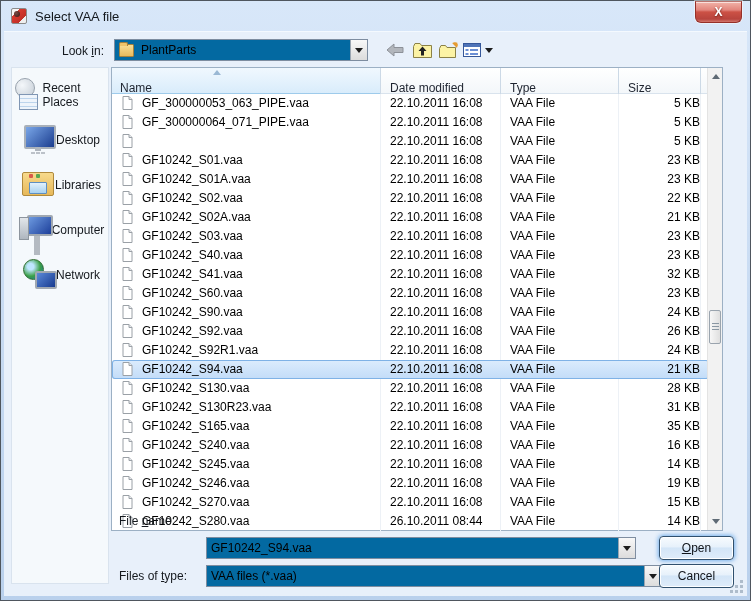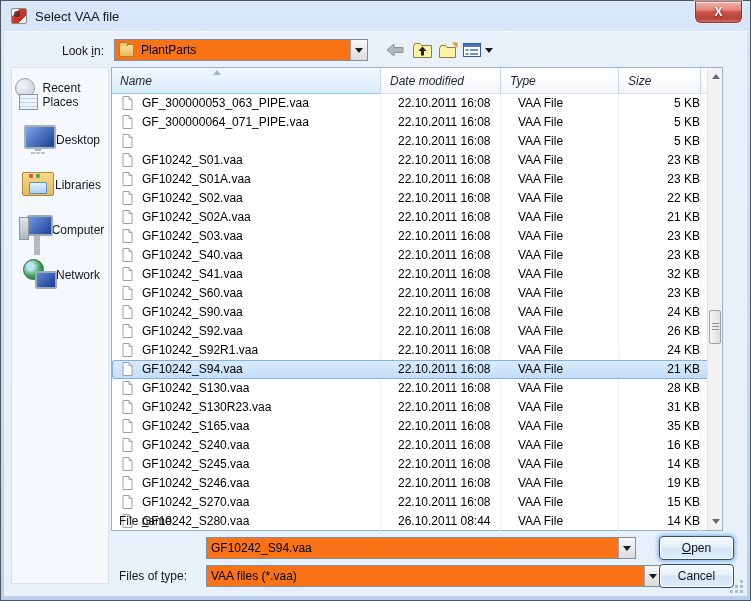--- a/index.html
+++ b/index.html
@@ -19,21 +19,21 @@
     box-shadow:0 0 0 1px rgba(255,255,255,.45), inset 0 1px 0 rgba(255,255,255,.6);
     color:#fff; font-size:12px; font-weight:bold; display:flex; align-items:center; justify-content:center;
     text-shadow:0 1px 2px #6e1d17; cursor:default; }
   
   .client{ position:absolute; left:3px; top:30px; right:3px; bottom:4px; background:#e8f0fa;
     box-shadow:inset 0 1px 0 #f4f9fe; }
   .u{ text-decoration:underline; }
   .label{ font-size:12px; color:#15191e; }
   
   .lookin-label{ position:absolute; left:0; top:13px; width:100px; text-align:right; }
-  .combo{ position:absolute; background:#f97316; border:1px solid #7e8da0; display:flex; align-items:center; font-size:12px; }
+  .combo{ position:absolute; background:#0369a1; border:1px solid #7e8da0; display:flex; align-items:center; font-size:12px; }
   .combo-lookin{ left:110px; top:8px; width:254px; height:22px; }
   .combo .val{ flex:1; padding-left:4px; white-space:nowrap; overflow:hidden; }
   .combo .drop{ width:17px; align-self:stretch; border-left:1px solid #9aa5b1;
     background:linear-gradient(#f8f8f8,#dcdcdc); display:flex; align-items:center; justify-content:center; }
   .tri-down{ width:0; height:0; border-left:4px solid transparent; border-right:4px solid transparent; border-top:5px solid #1c1c1c; }
   .folder16{ width:15px; height:13px; margin:0 3px 0 4px; position:relative;
     background:linear-gradient(#f8df96,#e7ba5d); border:1px solid #a5823c; border-radius:1px; }
   .folder16::before{ content:""; position:absolute; left:-1px; top:-3px; width:7px; height:3px;
     background:#eec46a; border:1px solid #a5823c; border-bottom:none; border-radius:2px 2px 0 0; }
   .tool-btn{ position:absolute; top:8px; width:24px; height:22px; display:flex; align-items:center; justify-content:center; }
@@ -65,31 +65,31 @@
   .ic-network::before{ content:""; position:absolute; left:3px; top:3px; width:19px; height:19px; border-radius:50%;
     border:1px solid #2e6b2e; background:radial-gradient(circle at 35% 35%,#bfe6ff 0 18%,#3aa046 55%,#1565c0); }
   .ic-network::after{ content:""; position:absolute; left:15px; top:15px; width:18px; height:14px; border:2px solid #a0a8b1;
     border-radius:2px; background:linear-gradient(135deg,#5b8ad8,#173a8f); }
   
   .filelist{ position:absolute; left:107px; top:36px; width:612px; height:464px; background:#fff; border:1px solid #9cb0c4; }
   .lv-header{ position:absolute; left:0; top:0; width:596px; height:26px;
     background:linear-gradient(#ffffff,#f3f7fa); border-bottom:1px solid #d9e3ed; }
   .hdr-name-tint{ position:absolute; left:0; top:0; width:268px; height:26px;
     background:linear-gradient(#f0f8fe,#d9ecfb); border-bottom:1px solid #9ecbeb; }
-  .hdr-cell{ position:absolute; top:6px; font-size:12px; color:#1e2430;font-style:italic; }
+  .hdr-cell{ position:absolute; top:13px; font-size:12px; color:#1e2430; }
   .sort-arrow{ position:absolute; left:101px; top:2px; width:0; height:0;
     border-left:4px solid transparent; border-right:4px solid transparent; border-bottom:5px solid #9ab8d4; }
   .hdr-sep{ position:absolute; top:0; width:1px; height:26px; background:#ccd9e6; }
   .col-line{ position:absolute; top:26px; width:1px; height:437px; background:#edf1f6; }
   .rows{ position:absolute; left:0; top:26px; width:597px; height:438px; overflow:hidden; }
   .row{ display:grid; grid-template-columns:268px 120px 118px 86px; height:19px; line-height:19px; font-size:12px; color:#000;
     position:relative; border-radius:3px; }
   .cell-name{ padding-left:30px; white-space:nowrap; overflow:hidden; position:relative; }
   .file-ic{ position:absolute; left:10px; top:2px; }
-  .cell-date,.cell-type{ padding-left:18px; white-space:nowrap; }
+  .cell-date,.cell-type{ padding-left:10px; white-space:nowrap; }
   .cell-size{ text-align:right; padding-right:4px; white-space:nowrap; }
   .row.selected{ background:linear-gradient(#dcecfd,#c2dcf8); box-shadow:inset 0 0 0 1px #7fb2e6; }
   
   .vscroll{ position:absolute; right:0; top:0; width:15px; height:462px; background:#f2f2f2; border-left:1px solid #e3e3e3; }
   .sb-arrow{ position:absolute; left:0; width:15px; height:17px; display:flex; align-items:center; justify-content:center; }
   .sb-arrow.up{ top:0; } .sb-arrow.down{ bottom:0; }
   .tri-up-s{ width:0; height:0; border-left:4px solid transparent; border-right:4px solid transparent; border-bottom:5px solid #5f6a75; }
   .tri-down-s{ width:0; height:0; border-left:4px solid transparent; border-right:4px solid transparent; border-top:5px solid #5f6a75; }
   .sb-thumb{ position:absolute; left:1px; top:242px; width:12px; height:34px; border:1px solid #9aa4ae; border-radius:2px;
     background:linear-gradient(90deg,#f7f7f7,#dfdfdf); }

